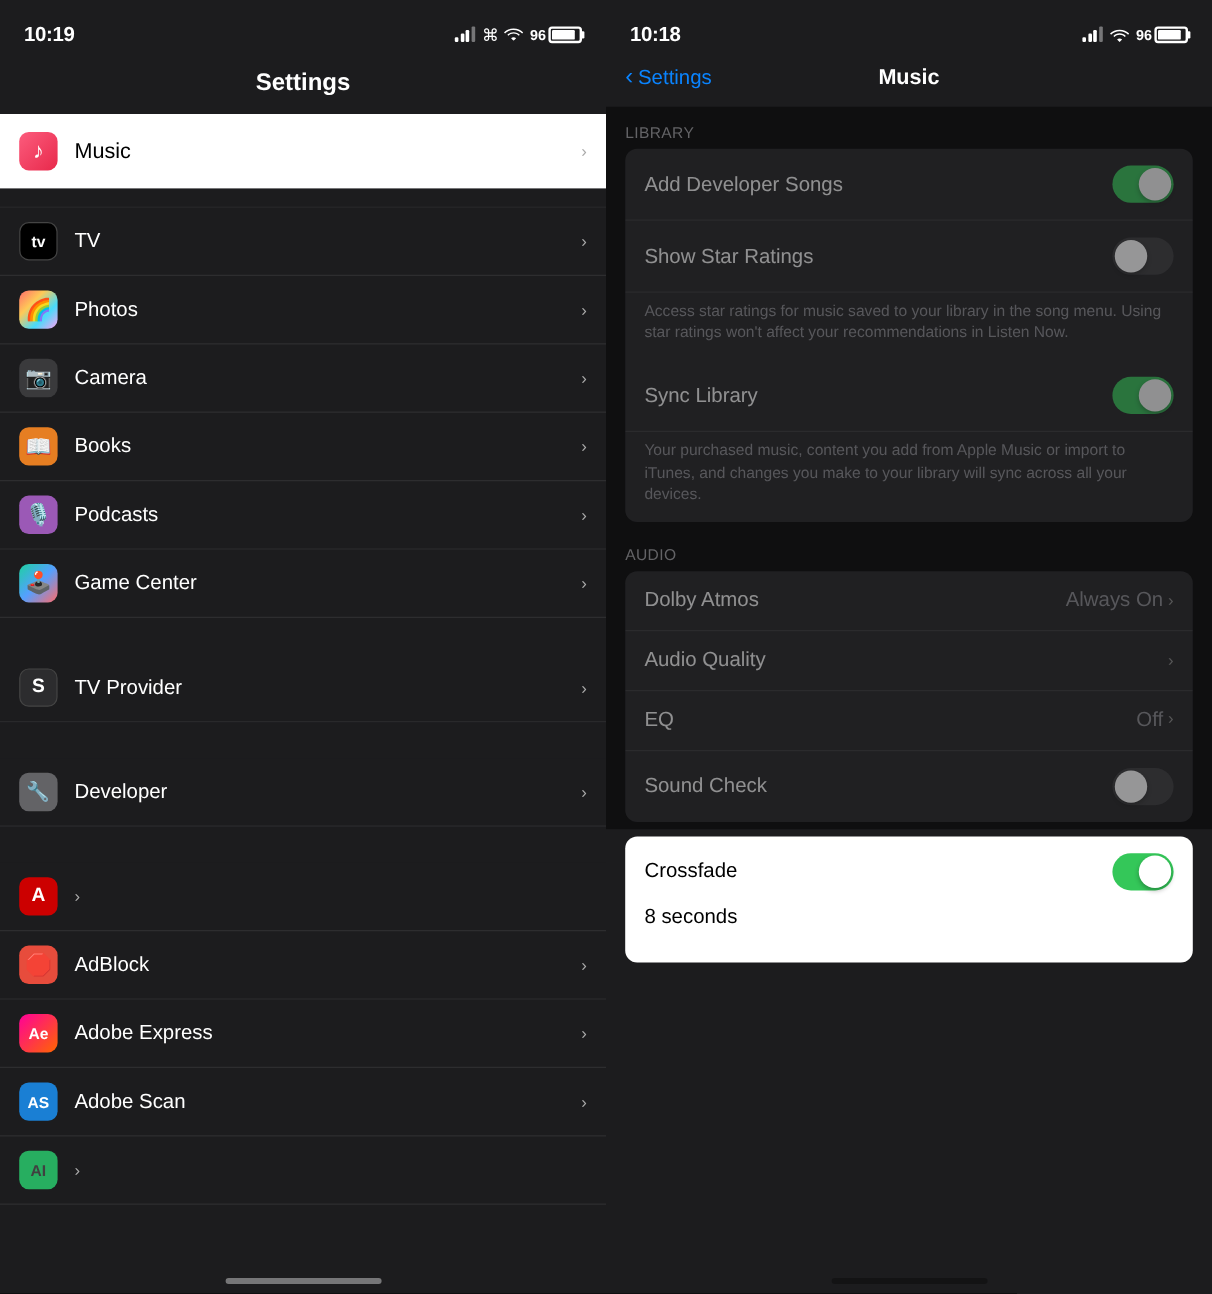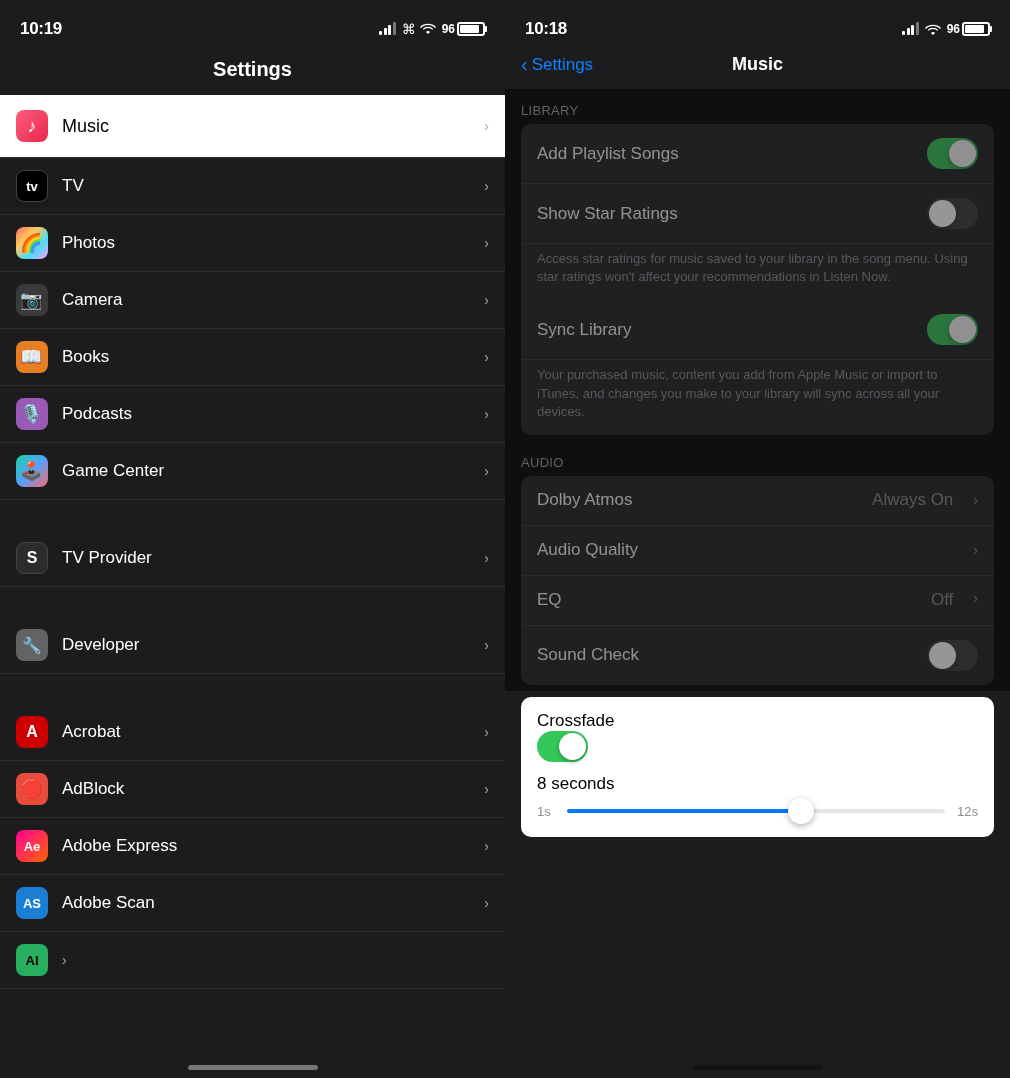--- a/index.html
+++ b/index.html
@@ -122,20 +122,21 @@
       font-weight: 400;
     }
     .chevron {
       color: #aaa;
       font-size: 14px;
     }
 
     .settings-list {
       flex: 1;
       overflow: hidden;
+      margin-top: 15px;
     }
 
     .list-item {
       display: flex;
       align-items: center;
       padding: 12px 16px;
       min-height: 56px;
       border-bottom: 1px solid rgba(255,255,255,0.08);
       background: transparent;
     }
@@ -291,21 +292,21 @@
     }
     .row-subtext-dark {
       font-size: 13px;
       color: rgba(142,142,147,0.5);
       padding: 6px 16px 14px;
       line-height: 1.4;
     }
     .row-value-dark {
       font-size: 17px;
       color: rgba(142,142,147,0.5);
-      margin-right: 20px;
+      margin-right: 4px;
     }
     .chevron-dark {
       color: rgba(170,170,170,0.4);
       font-size: 14px;
     }
     .toggle-off-dark {
       width: 51px;
       height: 31px;
       border-radius: 16px;
       background: rgba(120,120,128,0.15);
@@ -433,21 +434,20 @@
       <span class="item-label">Developer</span>
       <span class="chevron">›</span>
     </div>
 
     <div class="group-separator"></div>
 
     <div class="list-item">
       <div class="app-icon-wrap" style="background:#cc0000">
         <span style="color:#fff;font-size:16px;font-weight:700">A</span>
       </div>
-      <span class="item-label">Acrobat</span>
       <span class="chevron">›</span>
     </div>
 
     <div class="list-item">
       <div class="app-icon-wrap" style="background:#e74c3c">
         <span style="font-size:18px">🛑</span>
       </div>
       <span class="item-label">AdBlock</span>
       <span class="chevron">›</span>
     </div>
@@ -463,21 +463,21 @@
     <div class="list-item">
       <div class="app-icon-wrap" style="background:#1a7fd4">
         <span style="color:#fff;font-size:13px;font-weight:700">AS</span>
       </div>
       <span class="item-label">Adobe Scan</span>
       <span class="chevron">›</span>
     </div>
 
     <div class="list-item">
       <div class="app-icon-wrap" style="background:#27ae60">
-        <span style="color:#000000;font-size:13px;font-weight:700">AI</span>
+        <span style="color:#404040;font-size:13px;font-weight:700">AI</span>
       </div>
       <span class="chevron">›</span>
     </div>
 
   </div>
 
   <div class="home-indicator-left"></div>
 </div>
 
 <div class="right-panel">
@@ -512,21 +512,21 @@
     <span class="right-page-title">Music</span>
   </div>
 
   <div class="dimmed-overlay">
 
     <div class="section-label-dark">LIBRARY</div>
 
     <div class="settings-card-dark">
 
       <div class="settings-row-dark">
-        <span class="row-text-dark">Add Playlist Songs</span>
+        <span class="row-text-dark">Add Developer Songs</span>
         <div class="toggle on" style="opacity:0.5">
           <div class="toggle-thumb"></div>
         </div>
       </div>
 
       <div class="settings-row-dark">
         <span class="row-text-dark">Show Star Ratings</span>
         <div class="toggle-off-dark">
           <div class="toggle-thumb-dark"></div>
         </div>
@@ -572,34 +572,25 @@
         <div class="toggle-off-dark">
           <div class="toggle-thumb-dark"></div>
         </div>
       </div>
     </div>
 
   </div>
 
   <div style="background:#fff;margin:6px 16px 10px;border-radius:10px;padding:14px 16px 18px;">
 
-    <div style="display:flex;justify-content:space-between;margin-bottom:12px;flex-direction:column;">
+    <div style="display:flex;align-items:center;justify-content:space-between;margin-bottom:12px;">
       <span style="font-size:17px;color:#000;">Crossfade</span>
       <div class="toggle on">
         <div class="toggle-thumb"></div>
       </div>
     </div>
 
     <div style="font-size:17px;color:#000;margin-bottom:10px;">8 seconds</div>
 
-    <div style="display:flex;align-items:center;gap:8px;">
-      <span style="font-size:13px;color:#8e8e93;width:22px;">1s</span>
-      <div style="flex:1;position:relative;height:4px;">
-        <div style="position:absolute;left:0;top:0;height:100%;background:#e5e5ea;border-radius:2px;width:100%;"></div>
-        <div style="position:absolute;left:0;top:0;height:100%;background:#007aff;border-radius:2px;width:62%;"></div>
-        <div style="width:26px;height:26px;background:#fff;border-radius:50%;box-shadow:0 2px 6px rgba(0,0,0,0.3);position:absolute;top:50%;left:62%;transform:translate(-50%,-50%);"></div>
-      </div>
-      <span style="font-size:13px;color:#8e8e93;width:25px;text-align:right;">12s</span>
-    </div>
   </div>
 
   <div class="home-indicator-right"></div>
 </div>
 
 </body></html>

